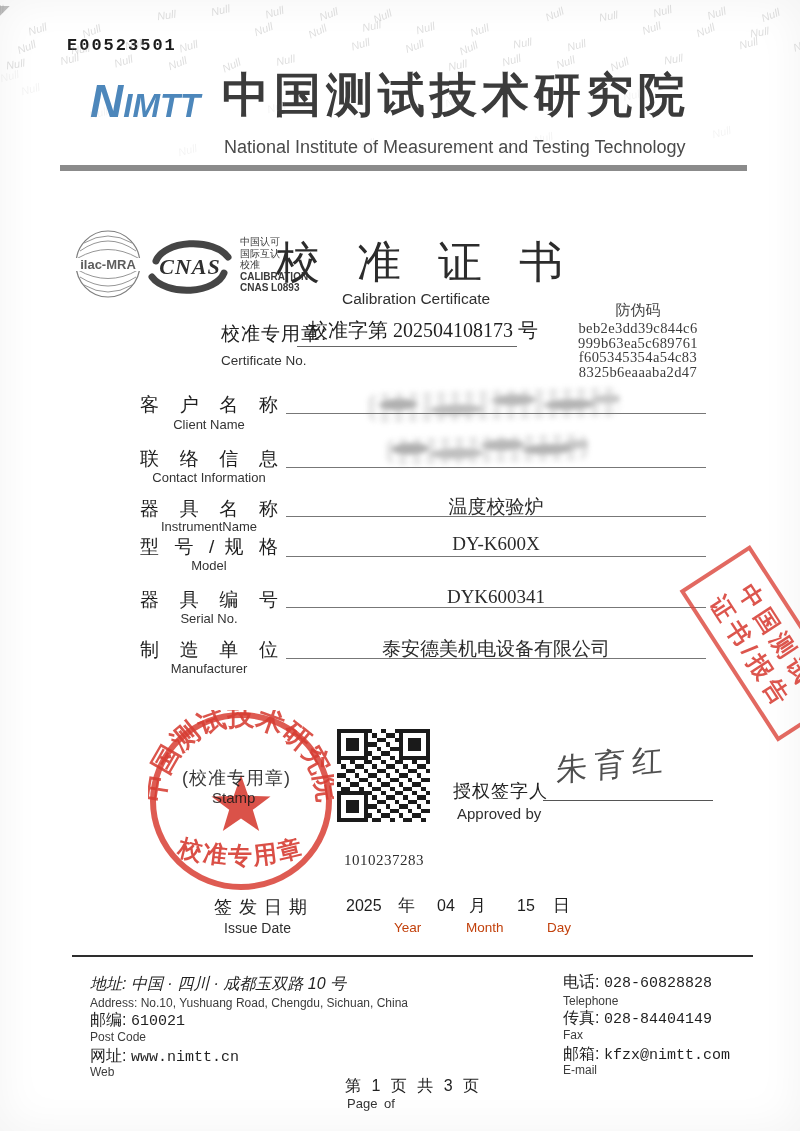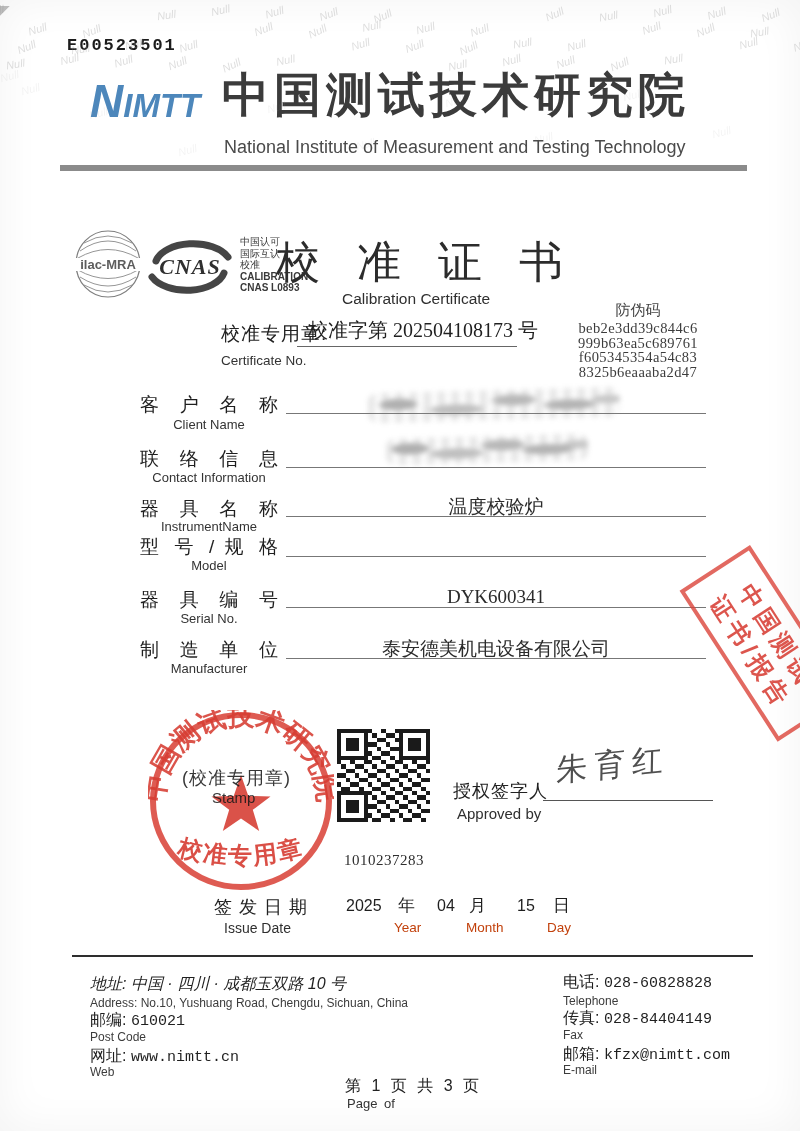--- a/index.html
+++ b/index.html
@@ -219,20 +219,21 @@
   <div class="blob" style="left:386px;top:436px;width:202px;height:27px;"></div>
 
   <div class="flabel" style="top:496px;">器 具 名 称</div>
   <div class="fen" style="top:519px;">InstrumentName</div>
   <div class="fline" style="top:516px;"></div>
   <div class="fval serif" style="top:494px;">温度校验炉</div>
 
   <div class="flabel" style="top:534px;">型 号 / 规 格</div>
   <div class="fen" style="top:558px;">Model</div>
   <div class="fline" style="top:556px;"></div>
+  <div class="fval serif" style="top:533px;">DY-K600X</div>
 
   <div class="flabel" style="top:587px;">器 具 编 号</div>
   <div class="fen" style="top:611px;">Serial No.</div>
   <div class="fline" style="top:607px;"></div>
   <div class="fval serif" style="top:586px;">DYK600341</div>
 
   <div class="flabel" style="top:637px;">制 造 单 位</div>
   <div class="fen" style="top:661px;">Manufacturer</div>
   <div class="fline" style="top:658px;"></div>
   <div class="fval serif" style="top:636px;">泰安德美机电设备有限公司</div>

